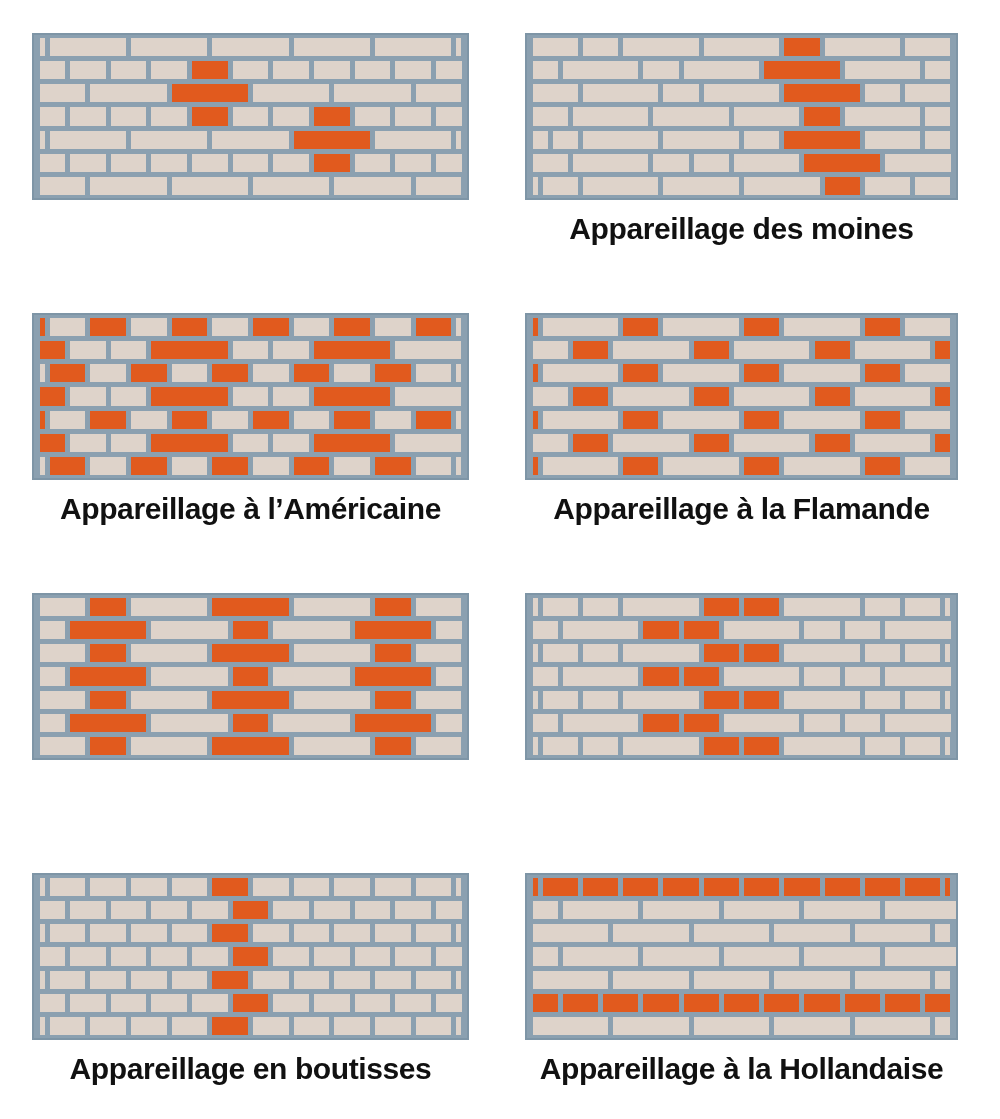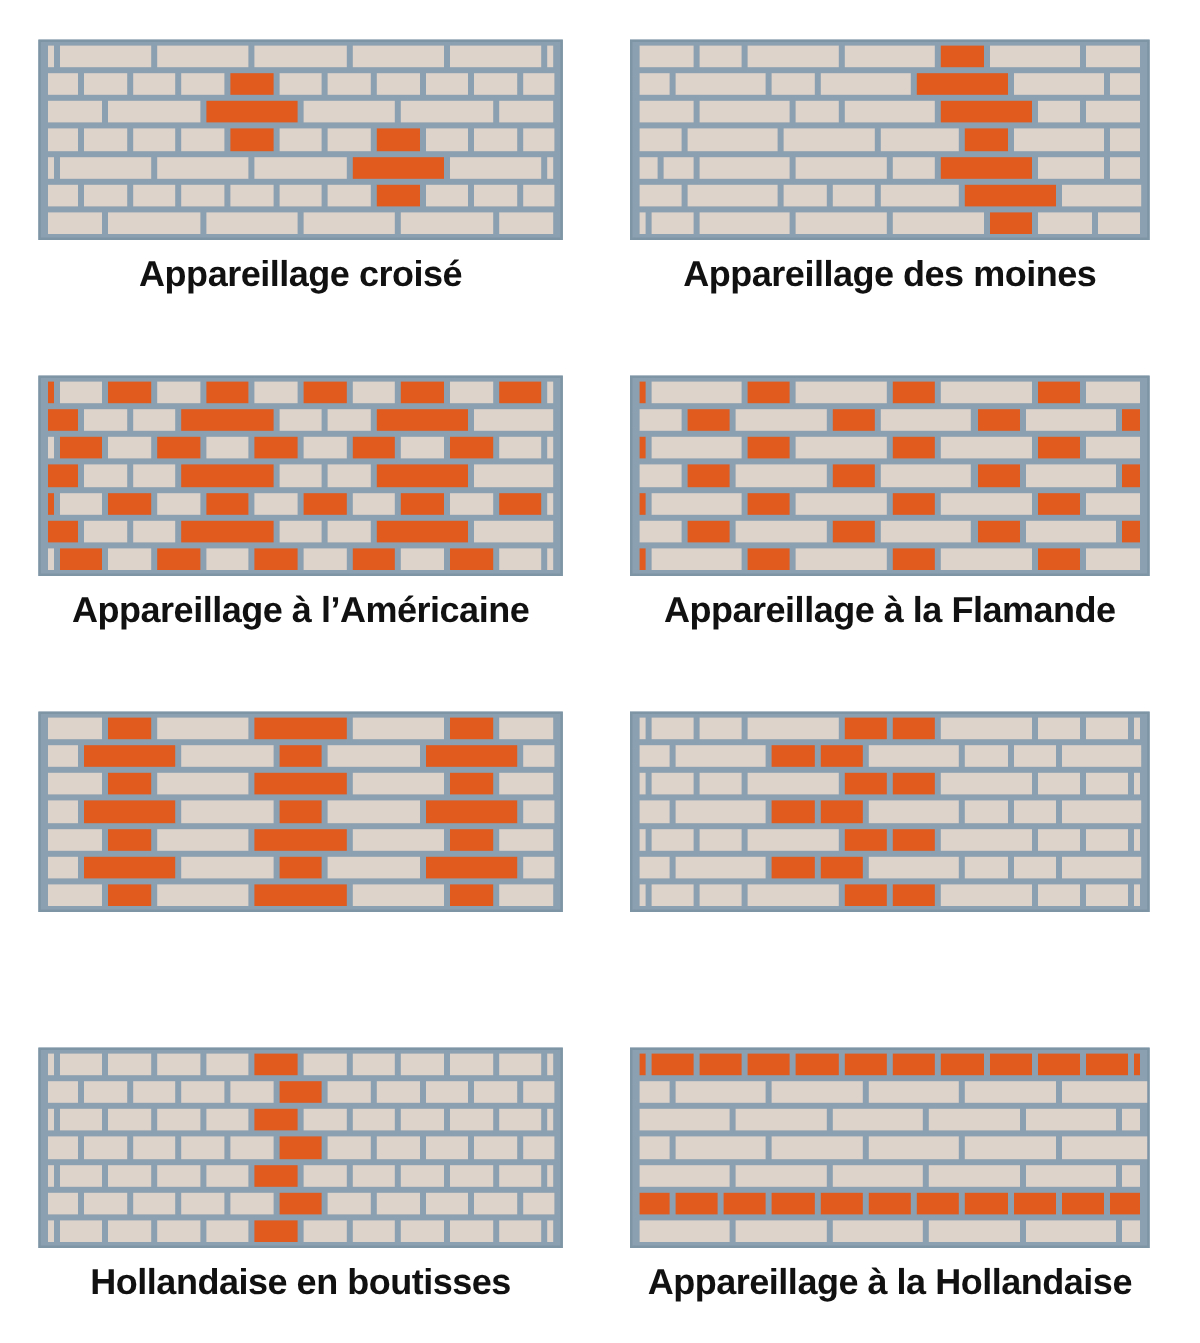--- a/index.html
+++ b/index.html
@@ -98,21 +98,20 @@
         <div class="brick" style="left: 320.667px; top: 118.714px; width: 35.6667px; height: 18.1429px; background: rgb(222, 211, 202);"></div>
         <div class="brick" style="left: 361.333px; top: 118.714px; width: 35.6667px; height: 18.1429px; background: rgb(222, 211, 202);"></div>
         <div class="brick" style="left: 402px; top: 118.714px; width: 25.5px; height: 18.1429px; background: rgb(222, 211, 202);"></div>
         <div class="brick" style="left: 5.5px; top: 141.857px; width: 45.8333px; height: 18.1429px; background: rgb(222, 211, 202);"></div>
         <div class="brick" style="left: 56.3333px; top: 141.857px; width: 76.3333px; height: 18.1429px; background: rgb(222, 211, 202);"></div>
         <div class="brick" style="left: 137.667px; top: 141.857px; width: 76.3333px; height: 18.1429px; background: rgb(222, 211, 202);"></div>
         <div class="brick" style="left: 219px; top: 141.857px; width: 76.3333px; height: 18.1429px; background: rgb(222, 211, 202);"></div>
         <div class="brick" style="left: 300.333px; top: 141.857px; width: 76.3333px; height: 18.1429px; background: rgb(222, 211, 202);"></div>
         <div class="brick" style="left: 381.667px; top: 141.857px; width: 45.8333px; height: 18.1429px; background: rgb(222, 211, 202);"></div>
       </div>
-    <figcaption class="caption">Appareillage croisé</figcaption>
   </figure>
 
   <figure class="panel">
     <div class="wall" style="background: rgb(139, 160, 176);">
         <div class="brick" style="left: 5.5px; top: 3px; width: 45.3571px; height: 18.1429px; background: rgb(222, 211, 202);"></div>
         <div class="brick" style="left: 55.8571px; top: 3px; width: 35.2857px; height: 18.1429px; background: rgb(222, 211, 202);"></div>
         <div class="brick" style="left: 96.1429px; top: 3px; width: 75.5714px; height: 18.1429px; background: rgb(222, 211, 202);"></div>
         <div class="brick" style="left: 176.714px; top: 3px; width: 75.5714px; height: 18.1429px; background: rgb(222, 211, 202);"></div>
         <div class="brick" style="left: 257.286px; top: 3px; width: 35.2857px; height: 18.1429px; background: rgb(225, 90, 30);"></div>
         <div class="brick" style="left: 297.571px; top: 3px; width: 75.5714px; height: 18.1429px; background: rgb(222, 211, 202);"></div>
@@ -505,21 +504,21 @@
         <div class="brick" style="left: 97px; top: 141.857px; width: 35.6667px; height: 18.1429px; background: rgb(222, 211, 202);"></div>
         <div class="brick" style="left: 137.667px; top: 141.857px; width: 35.6667px; height: 18.1429px; background: rgb(222, 211, 202);"></div>
         <div class="brick" style="left: 178.333px; top: 141.857px; width: 35.6667px; height: 18.1429px; background: rgb(225, 90, 30);"></div>
         <div class="brick" style="left: 219px; top: 141.857px; width: 35.6667px; height: 18.1429px; background: rgb(222, 211, 202);"></div>
         <div class="brick" style="left: 259.667px; top: 141.857px; width: 35.6667px; height: 18.1429px; background: rgb(222, 211, 202);"></div>
         <div class="brick" style="left: 300.333px; top: 141.857px; width: 35.6667px; height: 18.1429px; background: rgb(222, 211, 202);"></div>
         <div class="brick" style="left: 341px; top: 141.857px; width: 35.6667px; height: 18.1429px; background: rgb(222, 211, 202);"></div>
         <div class="brick" style="left: 381.667px; top: 141.857px; width: 35.6667px; height: 18.1429px; background: rgb(222, 211, 202);"></div>
         <div class="brick" style="left: 422.333px; top: 141.857px; width: 5.16667px; height: 18.1429px; background: rgb(222, 211, 202);"></div>
       </div>
-    <figcaption class="caption">Hollandaise en boutisses</figcaption>
+    <figcaption class="caption">Appareillage en boutisses</figcaption>
   </figure>
 
   <figure class="panel">
     <div class="wall" style="background: rgb(139, 160, 176);">
         <div class="brick" style="left: 5.5px; top: 3px; width: 5.07143px; height: 18.1429px; background: rgb(225, 90, 30);"></div>
         <div class="brick" style="left: 15.5714px; top: 3px; width: 35.2857px; height: 18.1429px; background: rgb(225, 90, 30);"></div>
         <div class="brick" style="left: 55.8571px; top: 3px; width: 35.2857px; height: 18.1429px; background: rgb(225, 90, 30);"></div>
         <div class="brick" style="left: 96.1429px; top: 3px; width: 35.2857px; height: 18.1429px; background: rgb(225, 90, 30);"></div>
         <div class="brick" style="left: 136.429px; top: 3px; width: 35.2857px; height: 18.1429px; background: rgb(225, 90, 30);"></div>
         <div class="brick" style="left: 176.714px; top: 3px; width: 35.2857px; height: 18.1429px; background: rgb(225, 90, 30);"></div>

